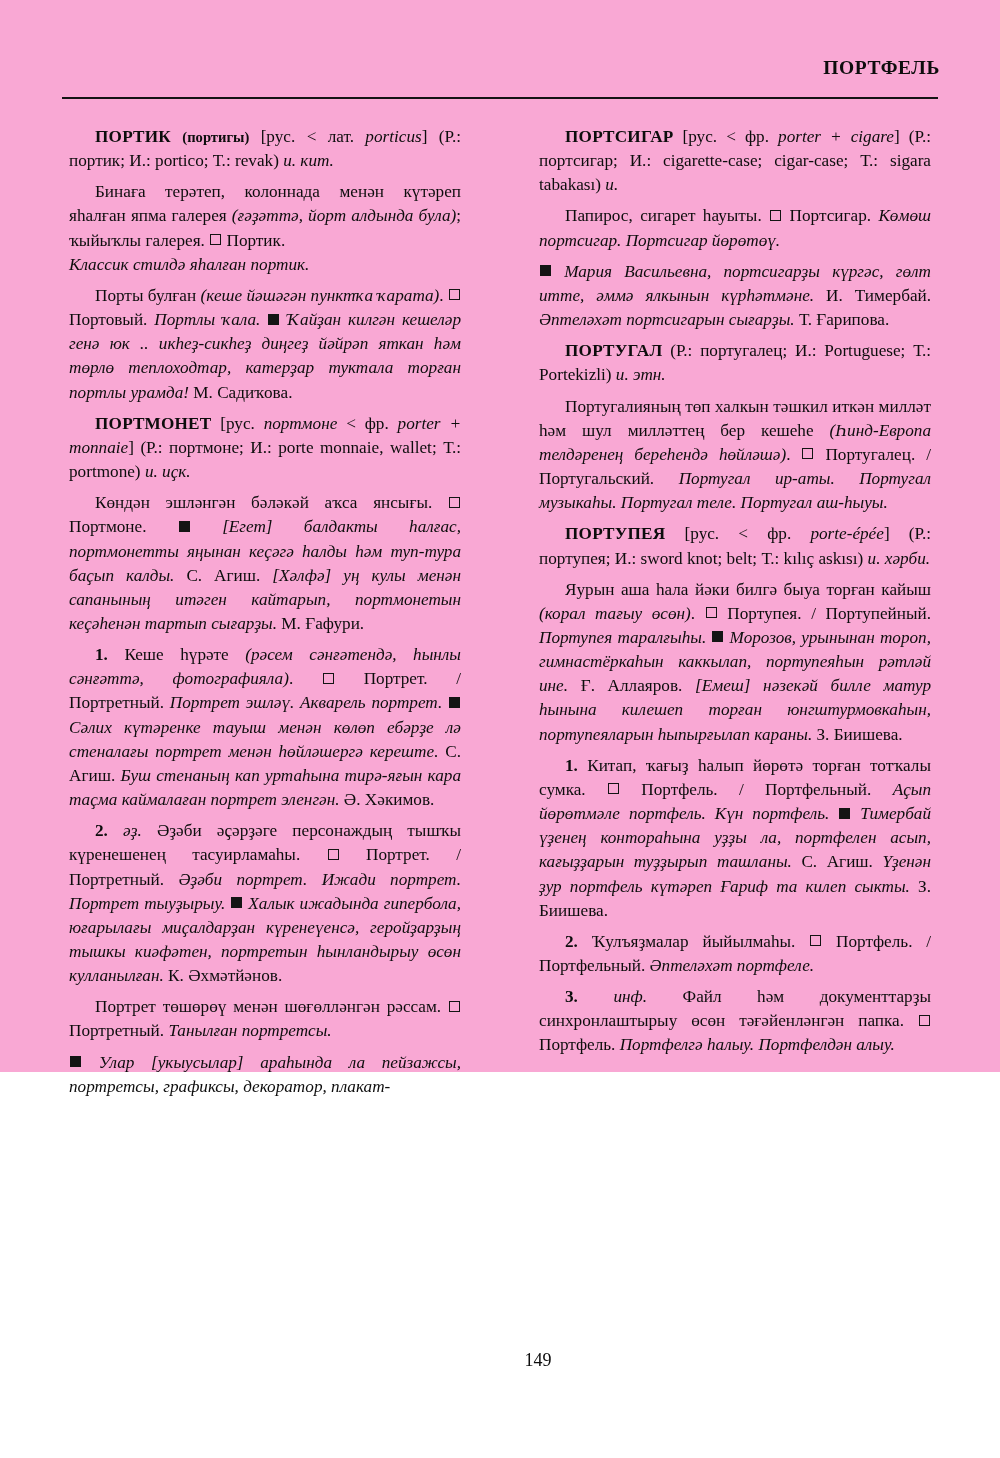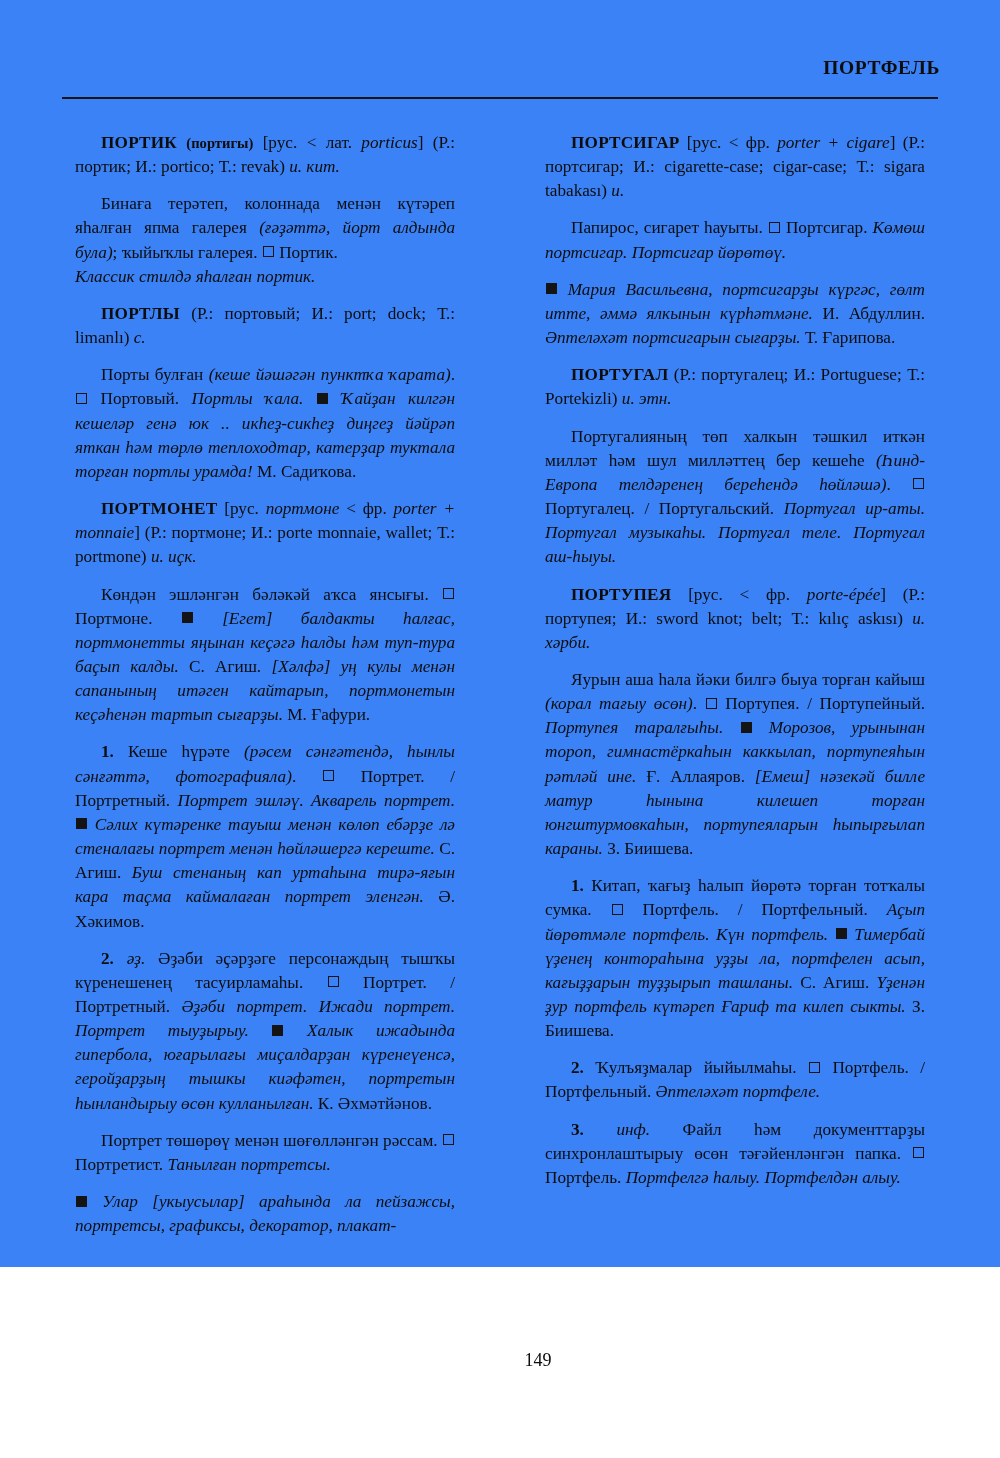--- a/index.html
+++ b/index.html
@@ -13,22 +13,22 @@
     font-family: "Liberation Serif", "DejaVu Serif", serif;
     color: #0d0d0d;
     position: relative;
     overflow: hidden;
   }
 
   .page {
     position: absolute;
     left: 0; top: 0;
     width: 1000px;
-    height: 1267px;
-    background: #3b82f6;
+    height: 1072px;
+    background: #f9a8d4;
   }
 
   
   .running-head {
     position: absolute;
     left: 60px;
     top: 58px;
     width: 880px;
     text-align: right;
     font-size: 19.5px;
@@ -58,21 +58,21 @@
   }
   .col {
     width: 406px;
     font-size: 17.2px;
     line-height: 24.15px;
     text-align: justify;
     text-justify: inter-word;
     hyphens: manual;
   }
   .col p {
-    margin: 13px;
+    margin: 7px;
     text-indent: 26px;
   }
   .col p.noindent {
     text-indent: 0;
   }
 
   
   .hw {             
     font-weight: bold;
     letter-spacing: 0.2px;
@@ -121,40 +121,39 @@
   <div class="running-head">ПОРТФЕЛЬ</div>
   <div class="head-rule"></div>
 
   <div class="columns">
 
     <div class="col">
 
       <p><span class="hw">ПОРТИК</span> <span class="hw-sm">(портигы)</span> [рус. &lt; лат. <span class="it">porticus</span>] <span>(Р.: портик; И.: portico; Т.: revak)</span> <span class="it">и. кит.</span></p>
       <p>Бинаға терәтеп, колоннада менән күтәреп яһалған япма галерея <span class="it">(ғәҙәттә, йорт алдында була)</span>; ҡыйыҡлы галерея. <span class="sq-open"></span> <span>Портик.</span><br><span class="it">Классик стилдә яһалған портик.</span></p>
 
-      <p><span class="hw">ПОРТЛЫ</span> <span>(Р.: портовый; И.: port; dock; Т.: limanlı)</span> <span class="it">с.</span></p>
       <p>Порты булған <span class="it">(кеше йәшәгән пунктҡа ҡарата)</span>. <span class="sq-open"></span> <span>Портовый.</span> <span class="it">Портлы ҡала.</span> <span class="sq-fill"></span> <span class="it">Ҡайҙан килгән кешеләр генә юк .. икһеҙ-сикһеҙ диңгеҙ йәйрәп яткан һәм төрлө теплоходтар, катерҙар туктала торған портлы урамда!</span> <span>М. Садиҡова.</span></p>
 
       <p><span class="hw">ПОРТМОНЕТ</span> [рус. <span class="it">портмоне</span> &lt; фр. <span class="it">porter + monnaie</span>] <span>(Р.: портмоне; И.: porte monnaie, wallet; Т.: portmone)</span> <span class="it">и. иҫк.</span></p>
       <p><span>Көндән эшләнгән бәләкәй аҡса янсығы.</span> <span class="sq-open"></span> <span>Портмоне.</span> <span class="sq-fill"></span> <span class="it">[Егет] балдакты һалғас, портмонетты яңынан кеҫәгә һалды һәм туп-тура баҫып калды.</span> <span>С. Агиш.</span> <span class="it">[Хәлфә] уң кулы менән сапанының итәген кайтарып, портмонетын кеҫәһенән тартып сығарҙы.</span> <span>М. Ғафури.</span></p>
 
       <p><span class="num">1.</span> Кеше һүрәте <span class="it">(рәсем сәнғәтендә, һынлы сәнғәттә, фотографияла)</span>. <span class="sq-open"></span> <span>Портрет. / Портретный.</span> <span class="it">Портрет эшләү. Акварель портрет.</span> <span class="sq-fill"></span> <span class="it">Сәлих күтәренке тауыш менән көлөп ебәрҙе лә стеналағы портрет менән һөйләшергә кереште.</span> <span>С. Агиш.</span> <span class="it">Буш стенаның кап уртаһына тирә-яғын кара таҫма каймалаған портрет эленгән.</span> <span>Ә. Хәкимов.</span></p>
       <p><span class="num">2.</span> <span class="it">әҙ.</span> <span>Әҙәби әҫәрҙәге персонаждың тышҡы күренешенең тасуирламаһы.</span> <span class="sq-open"></span> <span>Портрет. / Портретный.</span> <span class="it">Әҙәби портрет. Ижади портрет. Портрет тыуҙырыу.</span> <span class="sq-fill"></span> <span class="it">Халык ижадында гипербола, юғарылағы миҫалдарҙан күренеүенсә, геройҙарҙың тышкы киәфәтен, портретын һынландырыу өсөн кулланылған.</span> <span>К. Әхмәтйәнов.</span></p>
 
-      <p><span>Портрет төшөрөү менән шөғөлләнгән рәссам.</span> <span class="sq-open"></span> <span>Портретист.</span> <span class="it">Танылған портретсы.</span></p>
+      <p><span>Портрет төшөрөү менән шөғөлләнгән рәссам.</span> <span class="sq-open"></span> <span>Портретный.</span> <span class="it">Танылған портретсы.</span></p>
       <p class="noindent"><span class="sq-fill"></span> <span class="it">Улар [укыусылар] араһында ла пейзажсы, портретсы, графиксы, декоратор, плакат-</span></p>
 
     </div>
 
     <div class="col">
 
 
       <p><span class="hw">ПОРТСИГАР</span> [рус. &lt; фр. <span class="it">porter + cigare</span>] <span>(Р.: портсигар; И.: cigarette-case; cigar-case; Т.: sigara tabakası)</span> <span class="it">и.</span></p>
       <p><span>Папирос, сигарет һауыты.</span> <span class="sq-open"></span> <span>Портсигар.</span> <span class="it">Көмөш портсигар. Портсигар йөрөтөү.</span></p>
-      <p class="noindent"><span class="sq-fill"></span> <span class="it">Мария Васильевна, портсигарҙы күргәс, гөлт итте, әммә ялкынын күрһәтмәне.</span> <span>И. Абдуллин.</span> <span class="it">Әптеләхәт портсигарын сығарҙы.</span> <span>Т. Ғарипова.</span></p>
+      <p class="noindent"><span class="sq-fill"></span> <span class="it">Мария Васильевна, портсигарҙы күргәс, гөлт итте, әммә ялкынын күрһәтмәне.</span> <span>И. Тимербай.</span> <span class="it">Әптеләхәт портсигарын сығарҙы.</span> <span>Т. Ғарипова.</span></p>
 
       <p><span class="hw">ПОРТУГАЛ</span> <span>(Р.: португалец; И.: Portuguese; Т.: Portekizli)</span> <span class="it">и. этн.</span></p>
       <p>Португалияның төп халкын тәшкил иткән милләт һәм шул милләттең бер кешеһе <span class="it">(Һинд-Европа телдәренең береһендә һөйләшә)</span>. <span class="sq-open"></span> <span>Португалец. / Португальский.</span> <span class="it">Португал ир-аты. Португал музыкаһы. Португал теле. Португал аш-һыуы.</span></p>
 
       <p><span class="hw">ПОРТУПЕЯ</span> [рус. &lt; фр. <span class="it">porte-épée</span>] <span>(Р.: портупея; И.: sword knot; belt; Т.: kılıç askısı)</span> <span class="it">и. хәрби.</span></p>
       <p>Яурын аша һала йәки билгә быуа торған кайыш <span class="it">(корал тағыу өсөн)</span>. <span class="sq-open"></span> <span>Портупея. / Портупейный.</span> <span class="it">Портупея таралғыһы.</span> <span class="sq-fill"></span> <span class="it">Морозов, урынынан тороп, гимнастёркаһын каккылап, портупеяһын рәтләй ине.</span> <span>Ғ. Аллаяров.</span> <span class="it">[Емеш] нәзекәй билле матур һынына килешеп торған юнгштурмовкаһын, портупеяларын һыпырғылап караны.</span> <span>З. Биишева.</span></p>
 
       <p><span class="num">1.</span> <span>Китап, ҡағыҙ һалып йөрөтә торған тотҡалы сумка.</span> <span class="sq-open"></span> <span>Портфель. / Портфельный.</span> <span class="it">Аҫып йөрөтмәле портфель. Күн портфель.</span> <span class="sq-fill"></span> <span class="it">Тимербай үҙенең контораһына уҙҙы ла, портфелен асып, кағыҙҙарын туҙҙырып ташланы.</span> <span>С. Агиш.</span> <span class="it">Үҙенән ҙур портфель күтәреп Ғариф та килеп сыкты.</span> <span>З. Биишева.</span></p>
       <p><span class="num">2.</span> <span>Ҡулъяҙмалар йыйылмаһы.</span> <span class="sq-open"></span> <span>Портфель. / Портфельный.</span> <span class="it">Әптеләхәт портфеле.</span></p>
       <p><span class="num">3.</span> <span class="it">инф.</span> <span>Файл һәм документтарҙы синхронлаштырыу өсөн тәғәйенләнгән папка.</span> <span class="sq-open"></span> <span>Портфель.</span> <span class="it">Портфелгә һалыу. Портфелдән алыу.</span></p>

